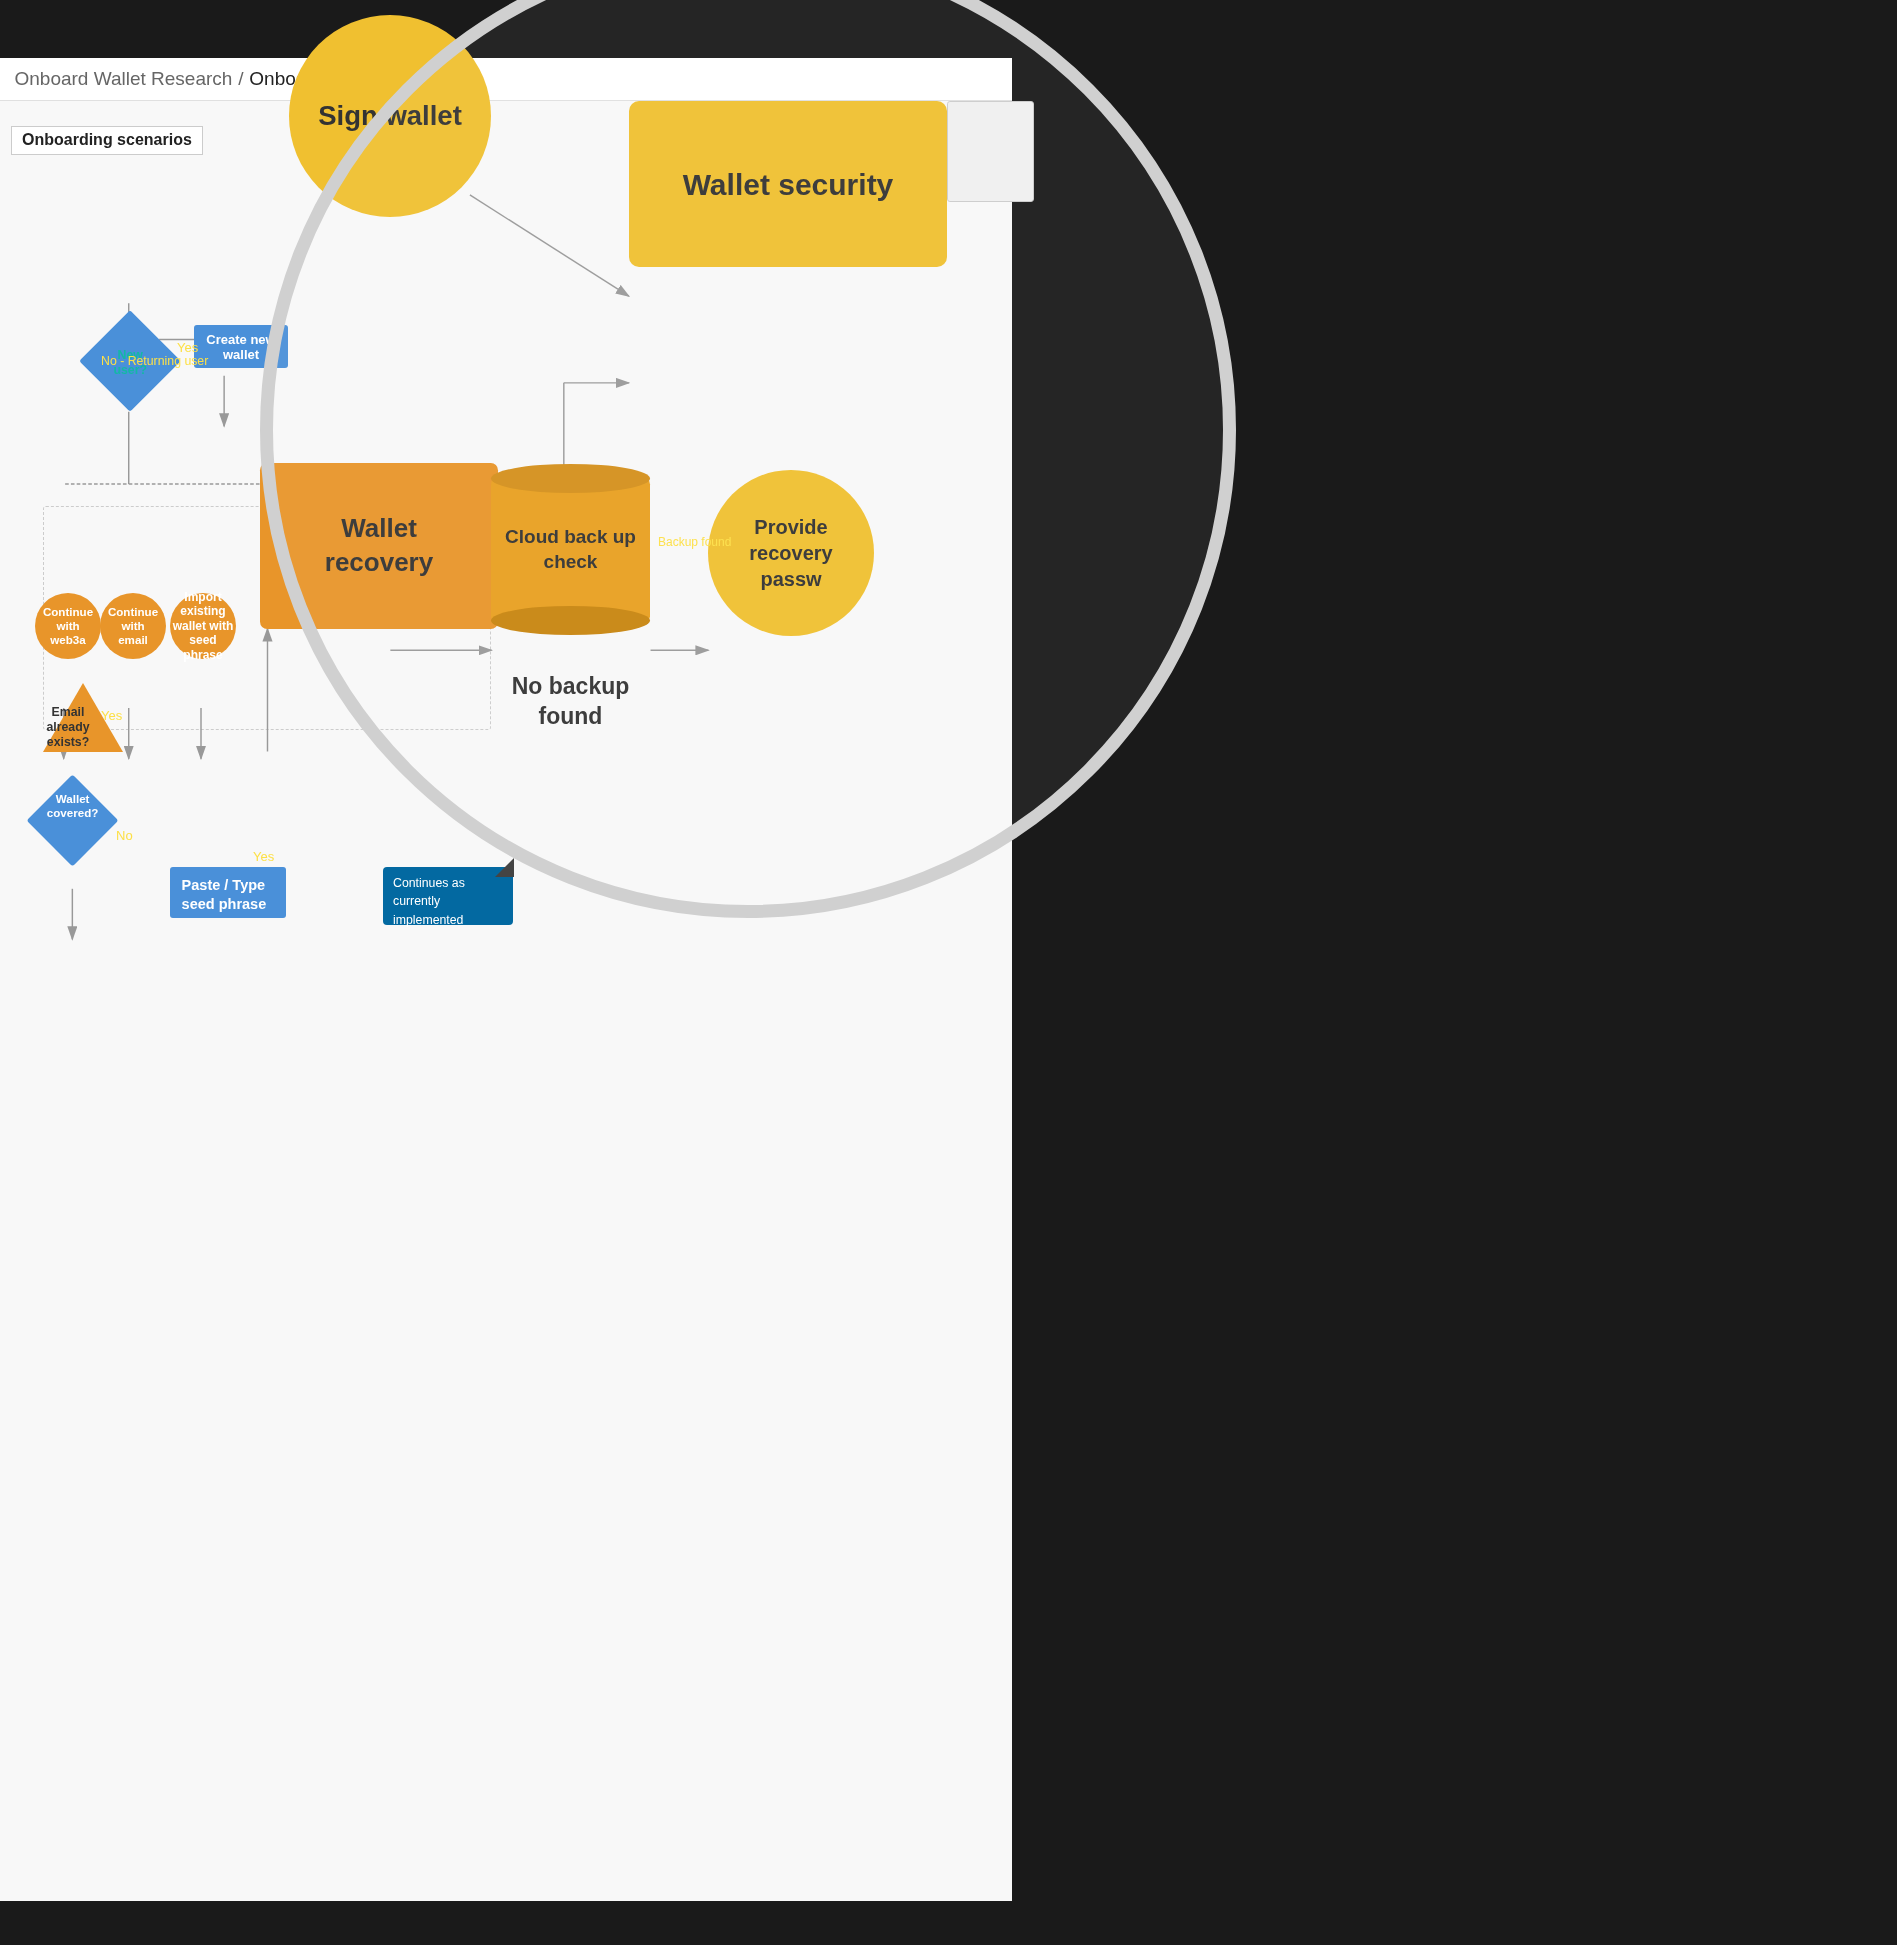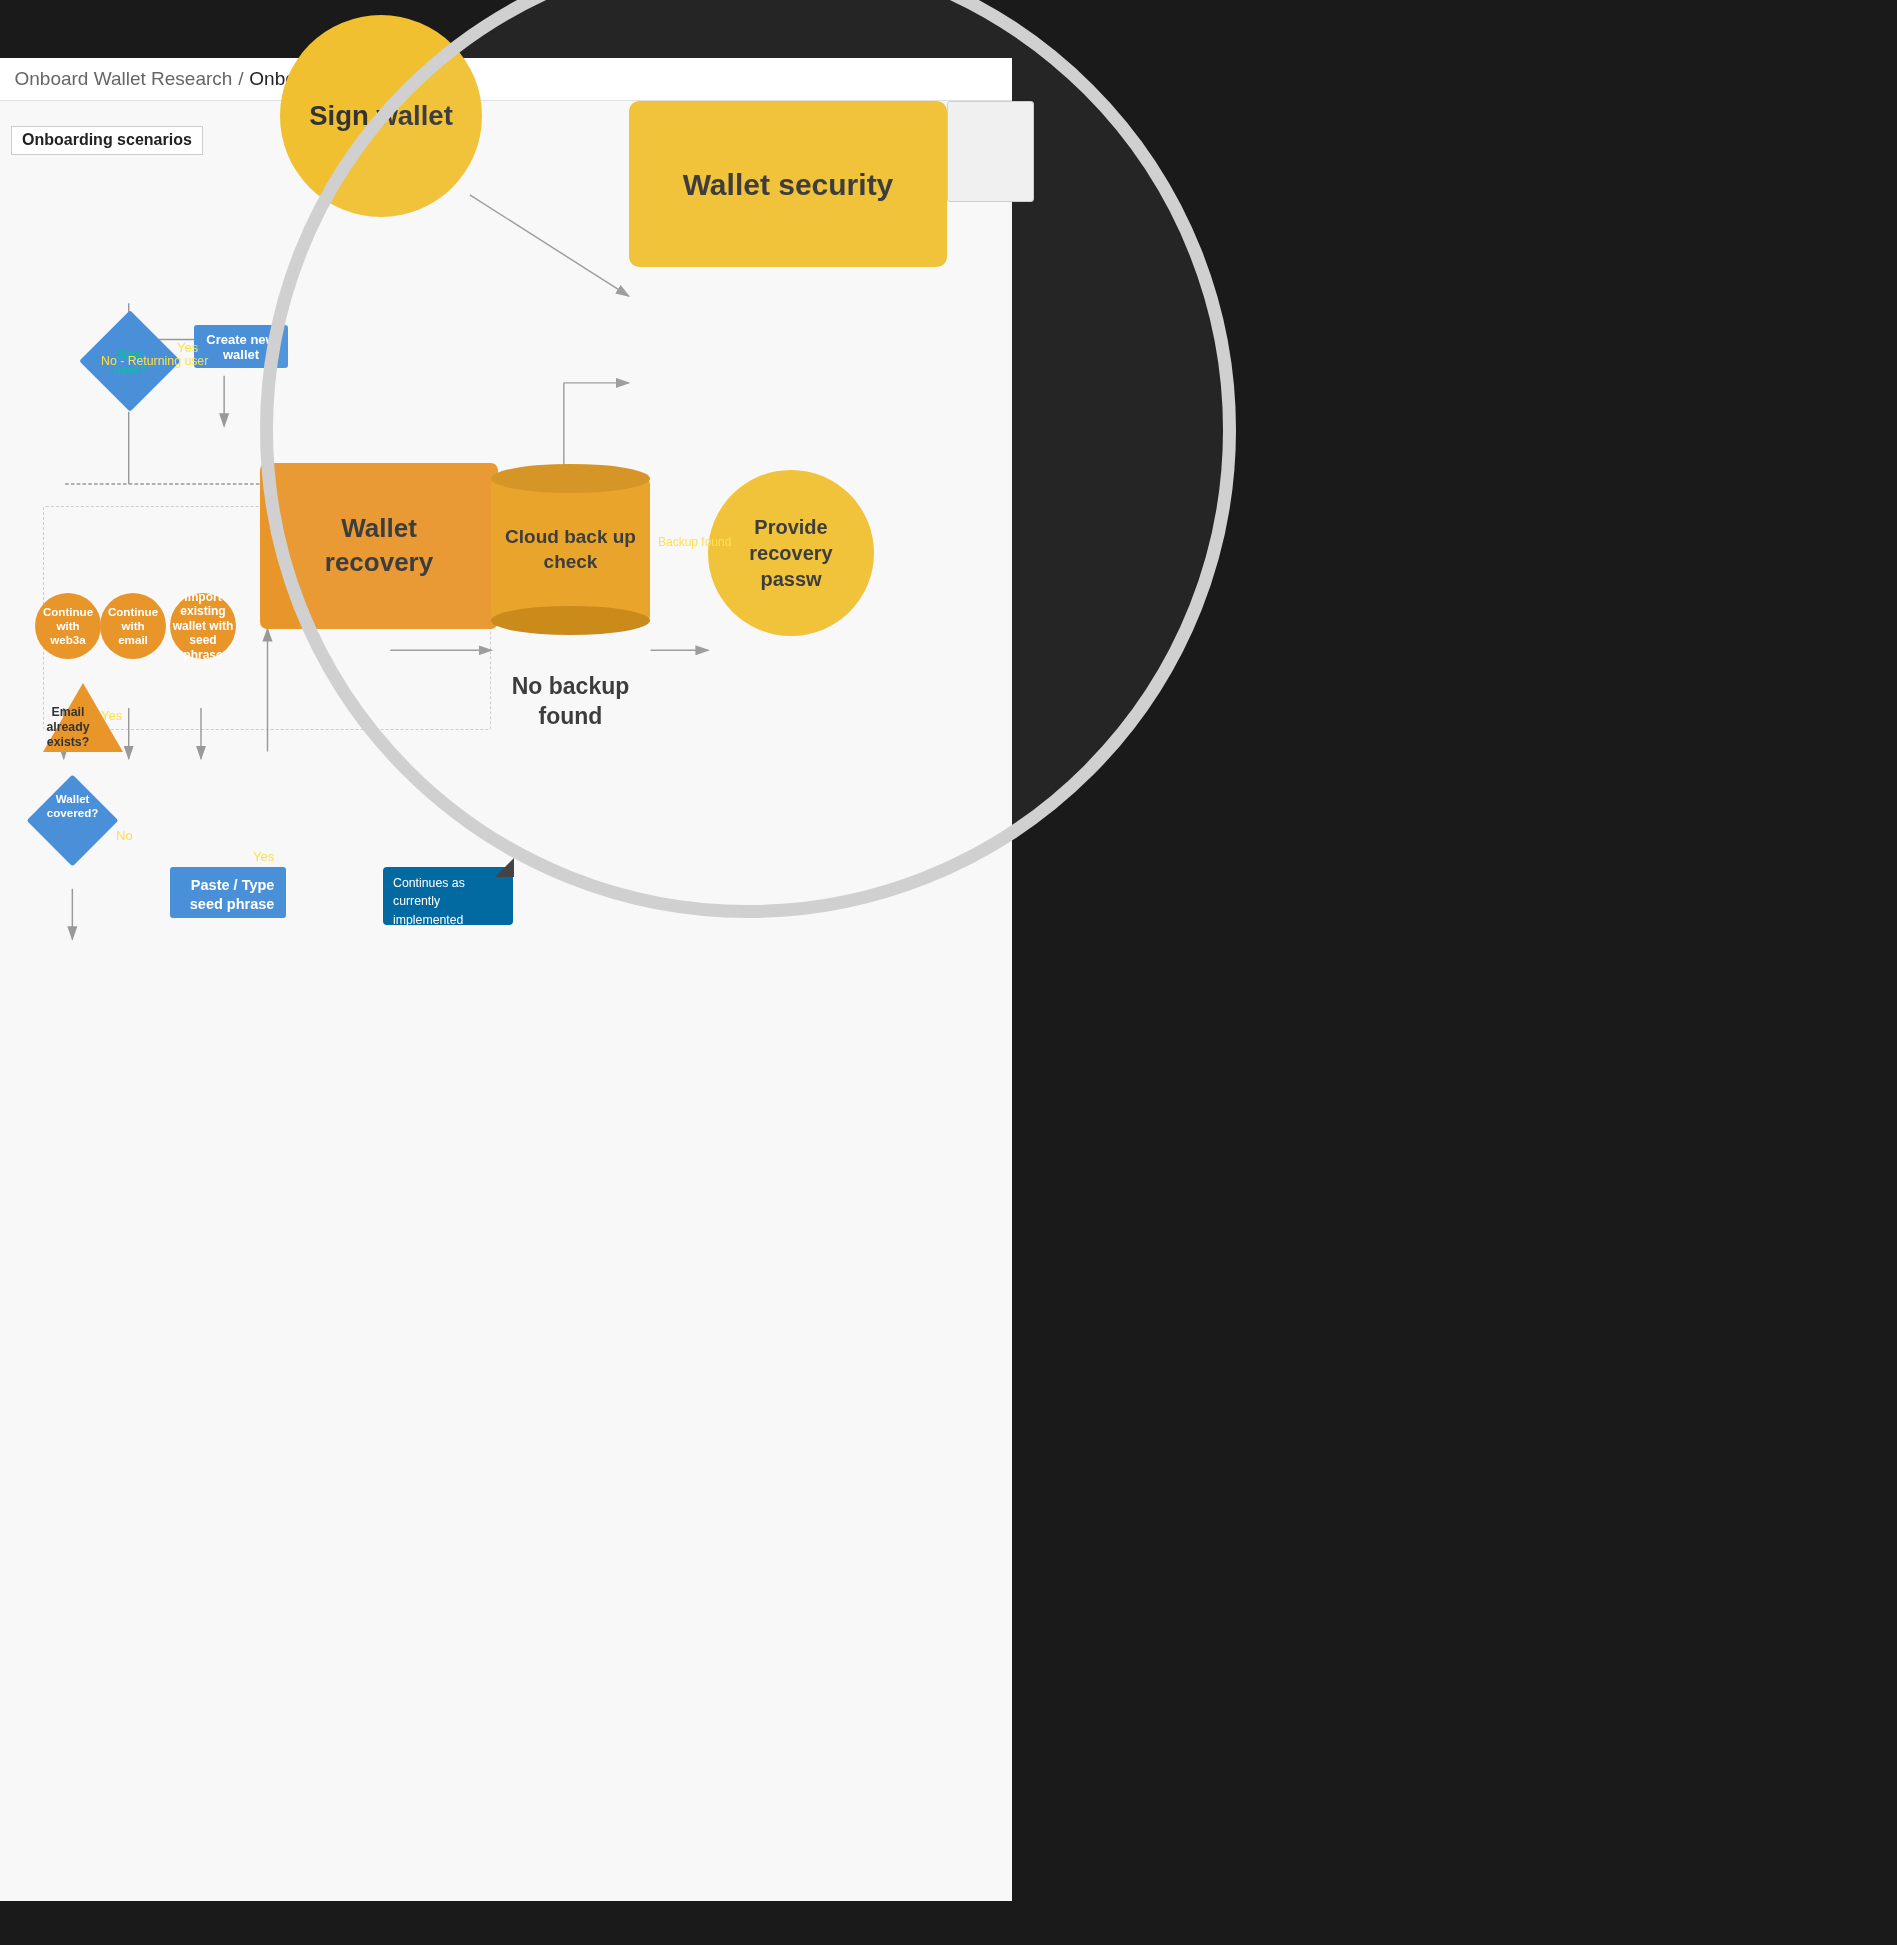--- a/index.html
+++ b/index.html
@@ -292,21 +292,21 @@
 
     
     .paste-box {
       position: absolute;
       background: #4a90d9;
       color: white;
       font-size: 14.5px;
       font-weight: 600;
       padding: 8.7px 11.6px;
       border-radius: 2.9px;
-      text-align: right;
+      text-align: left;
       line-height: 1.3;
     }
 
     
     .dashed-box {
       position: absolute;
       border: 1.4px dashed #ccc;
       border-radius: 2.9px;
     }
 
@@ -367,21 +367,21 @@
 
   <line x1="178" y1="840" x2="178" y2="910" stroke="#999" stroke-width="2" marker-end="url(#arrowhead)"></line>
 
   <line x1="278" y1="840" x2="278" y2="910" stroke="#999" stroke-width="2" marker-end="url(#arrowhead)"></line>
 
   <line x1="100" y1="1090" x2="100" y2="1160" stroke="#999" stroke-width="2" marker-end="url(#arrowhead)"></line>
 
   <line x1="370" y1="900" x2="370" y2="730" stroke="#999" stroke-width="2" marker-end="url(#arrowhead)"></line>
 </svg>
 
-<div class="sign-wallet" style="top:14.5px;left:280px;width:202px;height:202px;z-index:6;">
+<div class="sign-wallet" style="top:14.5px;left:289px;width:202px;height:202px;z-index:6;">
   <span>Sign wallet</span>
 </div>
 
 <div class="wallet-security" style="top:101px;left:629px;width:318px;height:166px;z-index:6;">
   <span>Wallet security</span>
 </div>
 
 <div style="position:absolute;top:101px;left:947px;width:87px;height:101px;background:#f0f0f0;border:1.1px solid #ccc;border-radius:2.9px;z-index:6;"></div>
 
 <div style="position:absolute;top:325px;left:94px;width:72px;height:72px;z-index:6;">

